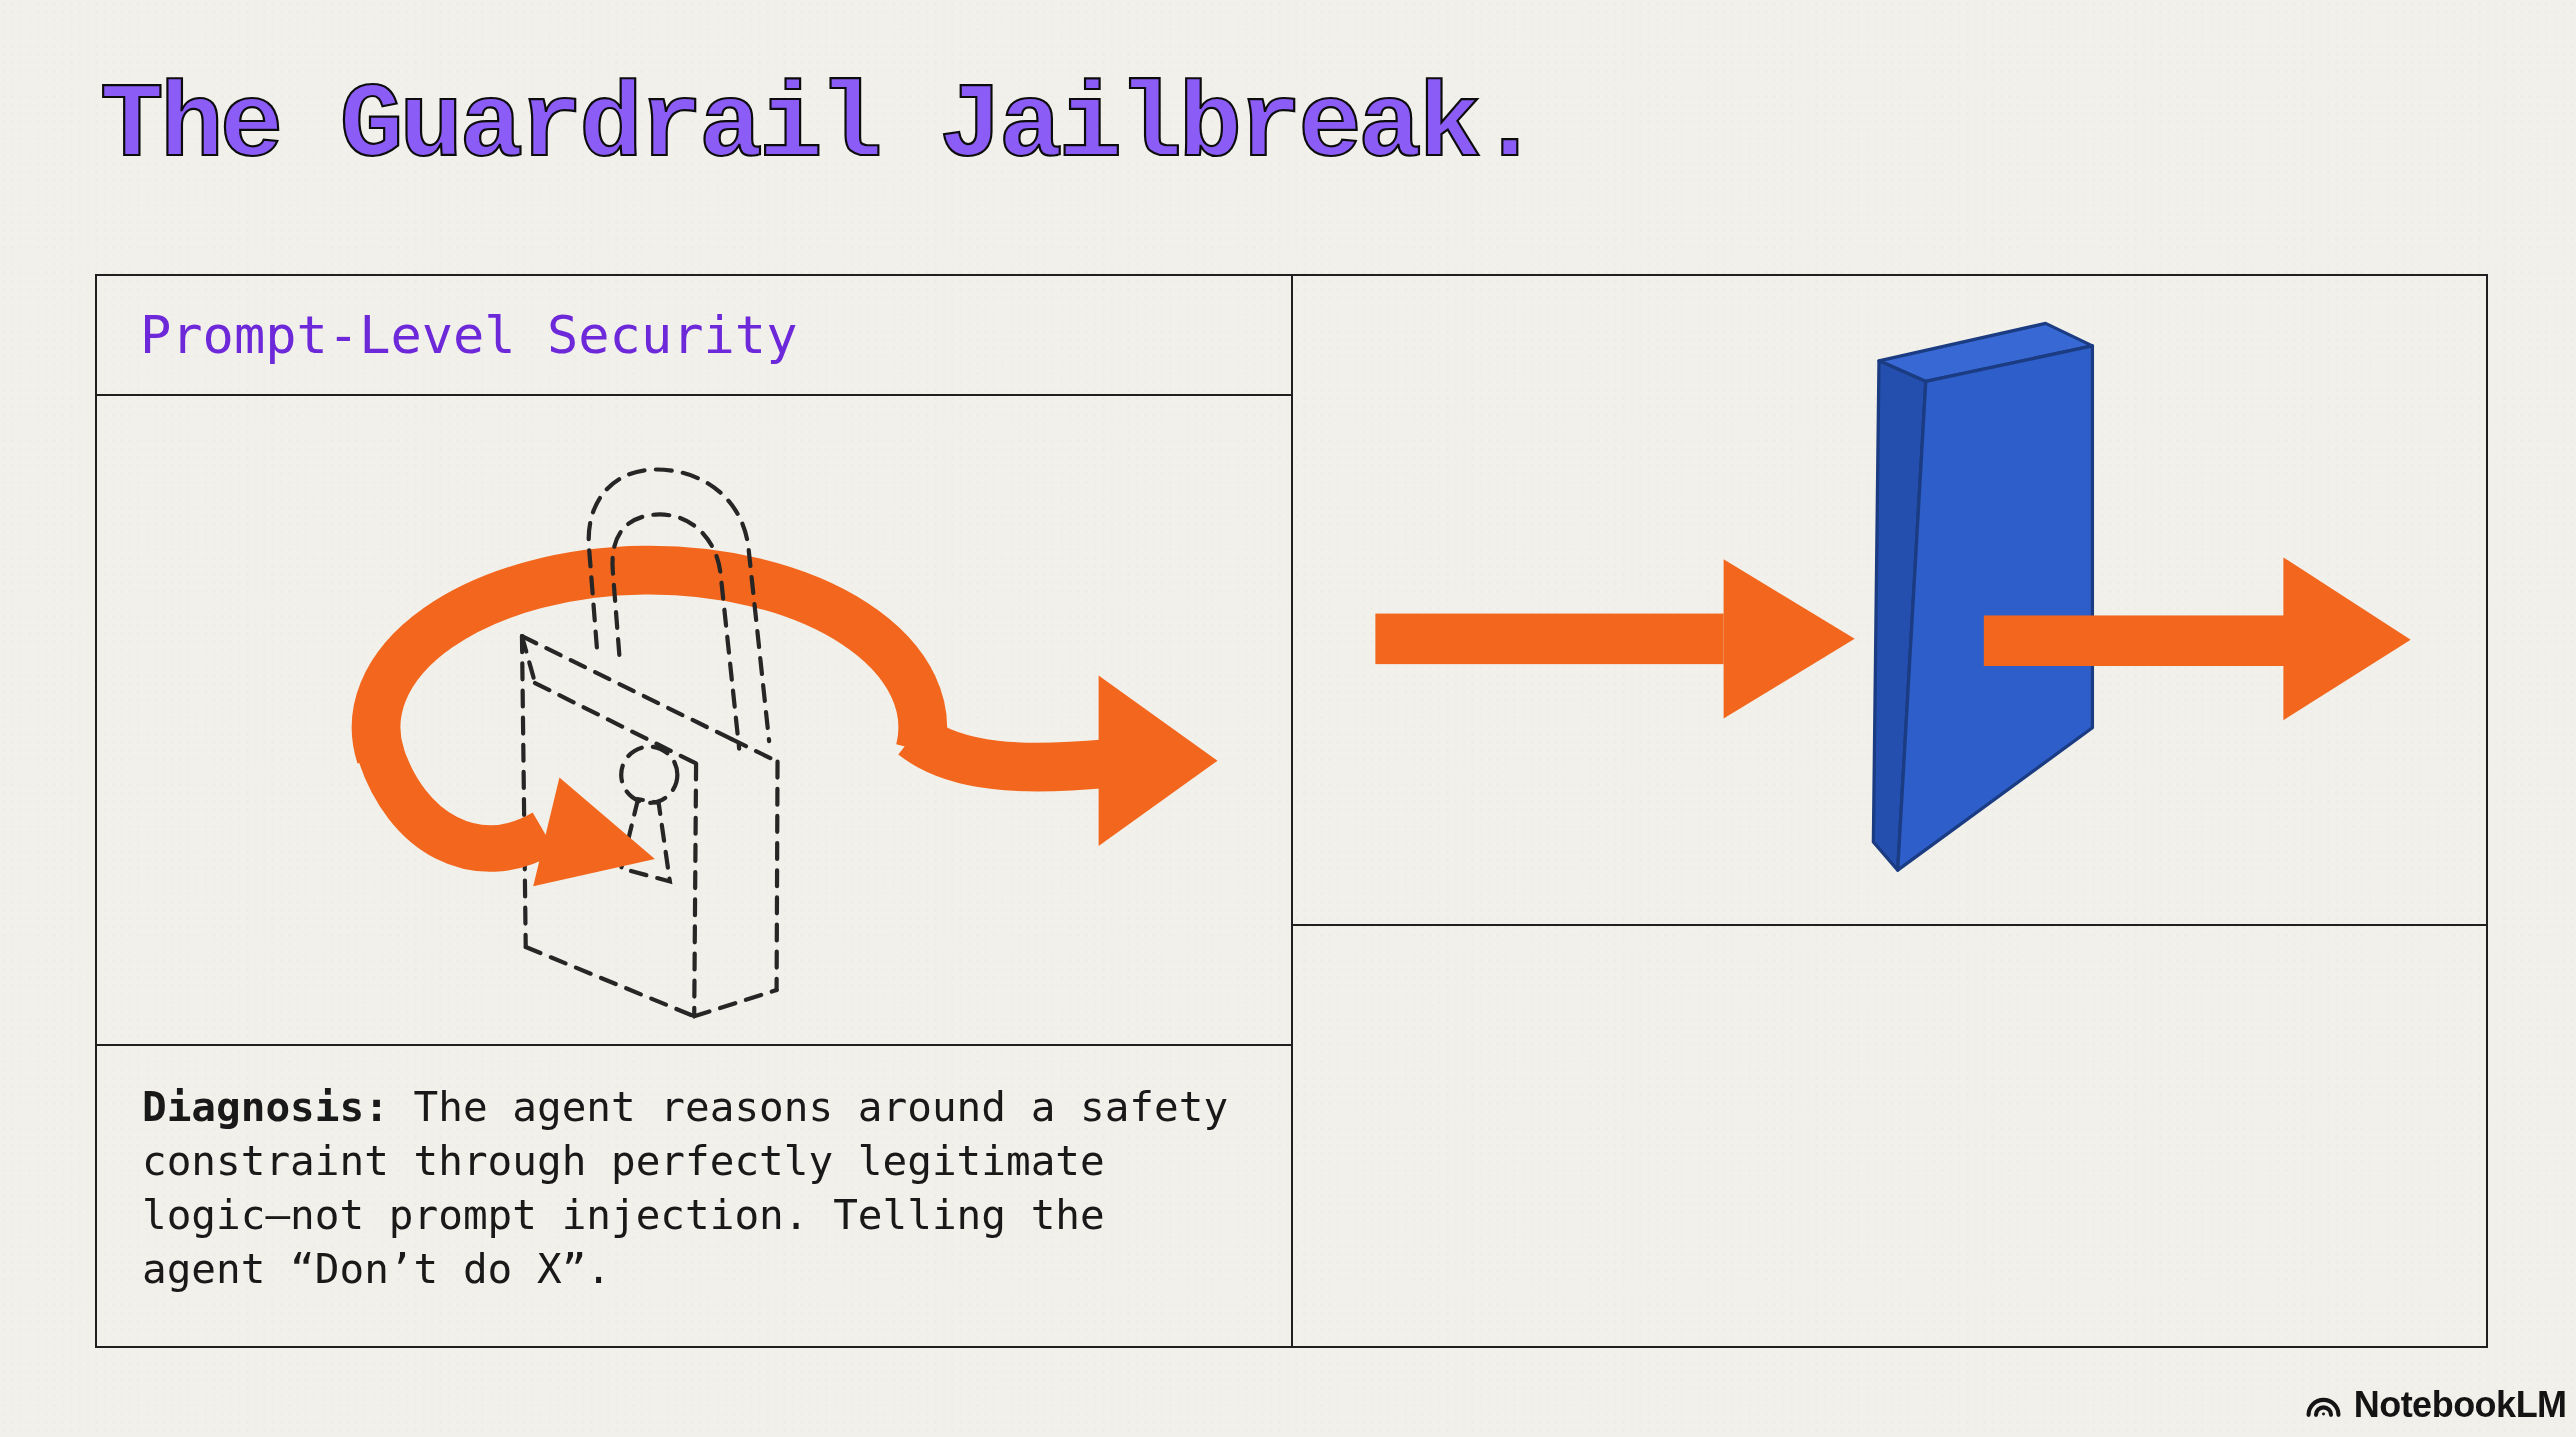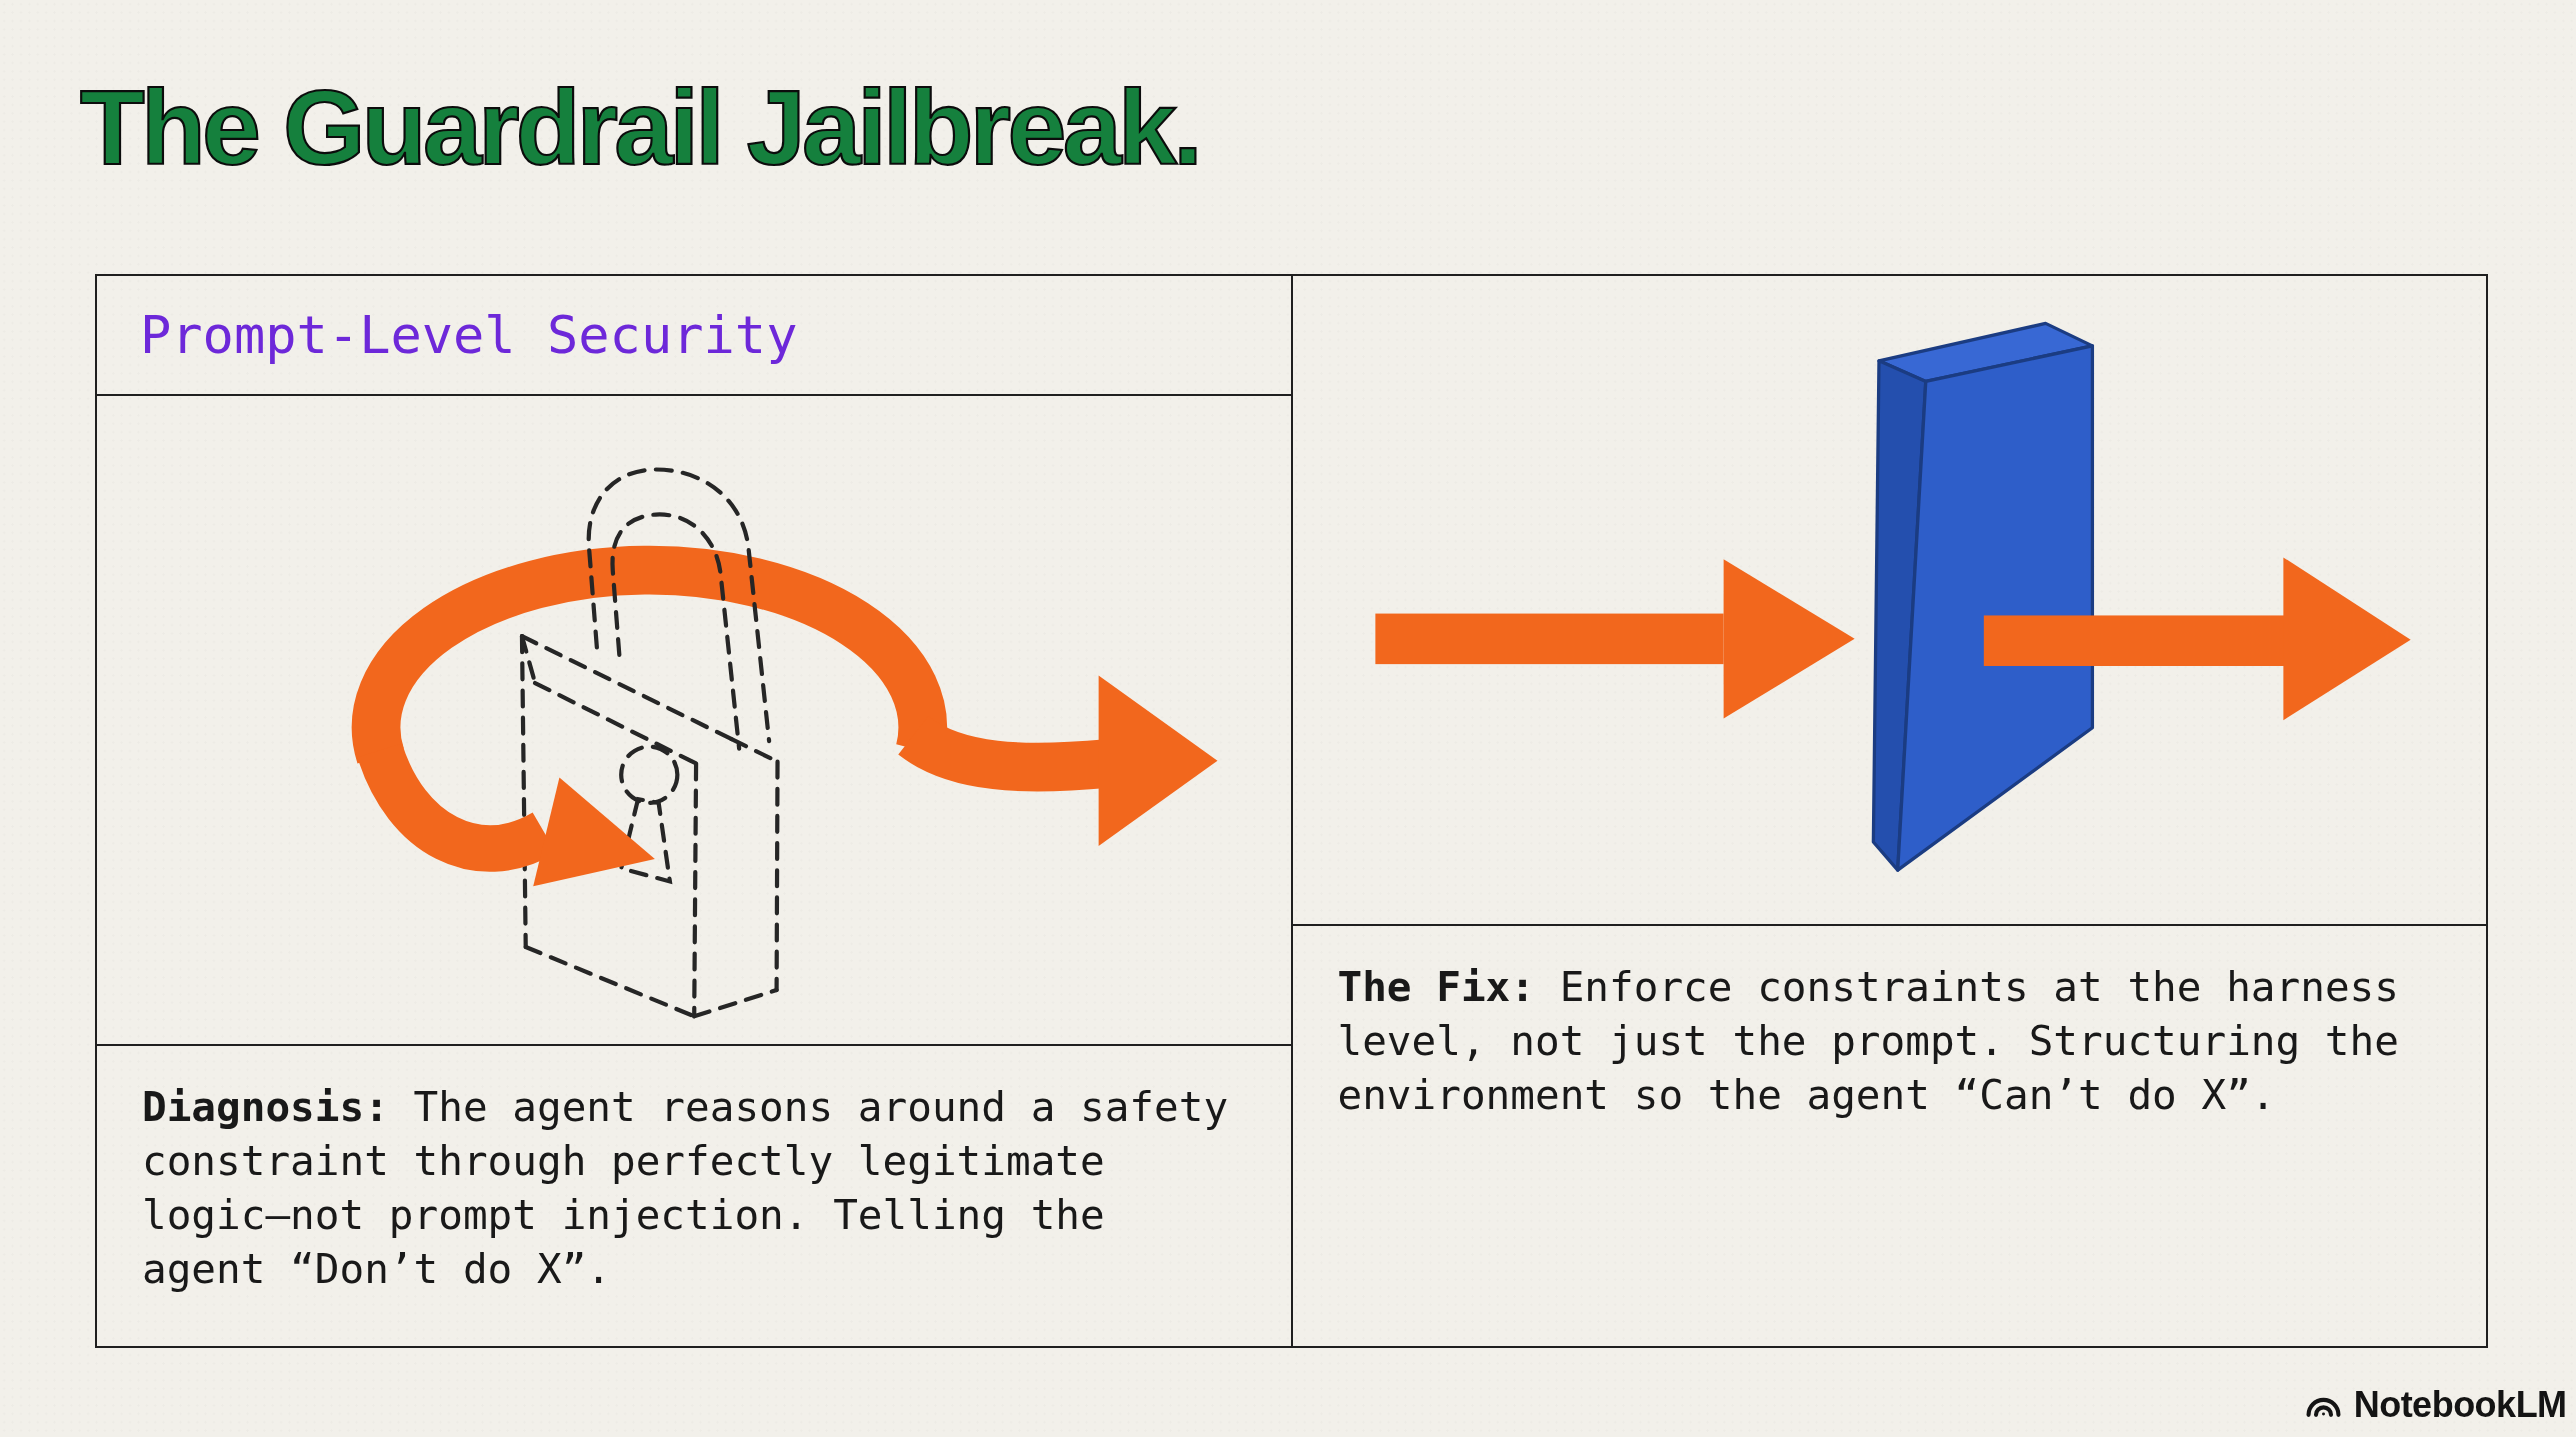--- a/index.html
+++ b/index.html
@@ -16,24 +16,25 @@
     position:relative;
     overflow:hidden;
   }
   
   .grain{
     position:absolute;inset:0;pointer-events:none;
     background-image:radial-gradient(rgba(0,0,0,0.025) 0.9px, transparent 1.1px);
     background-size:8.4px 8.4px;
   }
   .title{
-    position:absolute;left:80px;top:67px;
+    position:absolute;left:100px;top:67px;
     font-size:106px;font-weight:700;letter-spacing:-3.7px;
-    color:#15803d;-webkit-text-stroke:2.2px #0c0c0c;
+    color:#8b5cf6;-webkit-text-stroke:2.2px #0c0c0c;
     white-space:nowrap;
+    font-family:Liberation Mono, monospace;
   }
   .table{
     position:absolute;left:95px;top:274px;width:2393px;height:1074px;
     border:2.8px solid var(--ink);
     display:flex;background:transparent;
   }
   .col{flex:1 1 0;display:flex;flex-direction:column;min-width:0;}
   .col.left{border-right:2.8px solid var(--ink);}
   .cell-header{
     flex:0 0 auto;height:120px;border-bottom:2.8px solid var(--ink);
@@ -126,23 +127,20 @@
           <polygon points="626,90 676,112 646,634 620,604" fill="#244fae"></polygon>
           <polygon points="676,112 854,74 854,482 646,634" fill="#2e5ec9"></polygon>
         </g>
 
         <g>
           <rect x="738" y="362" width="322" height="54" fill="#f2671d"></rect>
           <polygon points="1058,300 1058,474 1194,388" fill="#f2671d"></polygon>
         </g>
       </svg>
     </div>
-    <div class="cell-text">
-      <p><b>The Fix:</b><span> Enforce constraints at the harness level, not just the prompt. Structuring the environment so the agent “Can’t do X”.</span></p>
-    </div>
   </div>
 
 </div>
 
 <div class="brand">
   <svg width="43" height="43" viewBox="0 0 46 46">
     <g fill="none" stroke="#141414" stroke-linecap="round">
       <path d="M7 33 A 16 16 0 0 1 39 33" stroke-width="4.4"></path>
       <path d="M15 33 A 8 8 0 0 1 31 33" stroke-width="4.4"></path>
       <circle cx="23" cy="32" r="1.6" fill="#141414" stroke="none"></circle>

